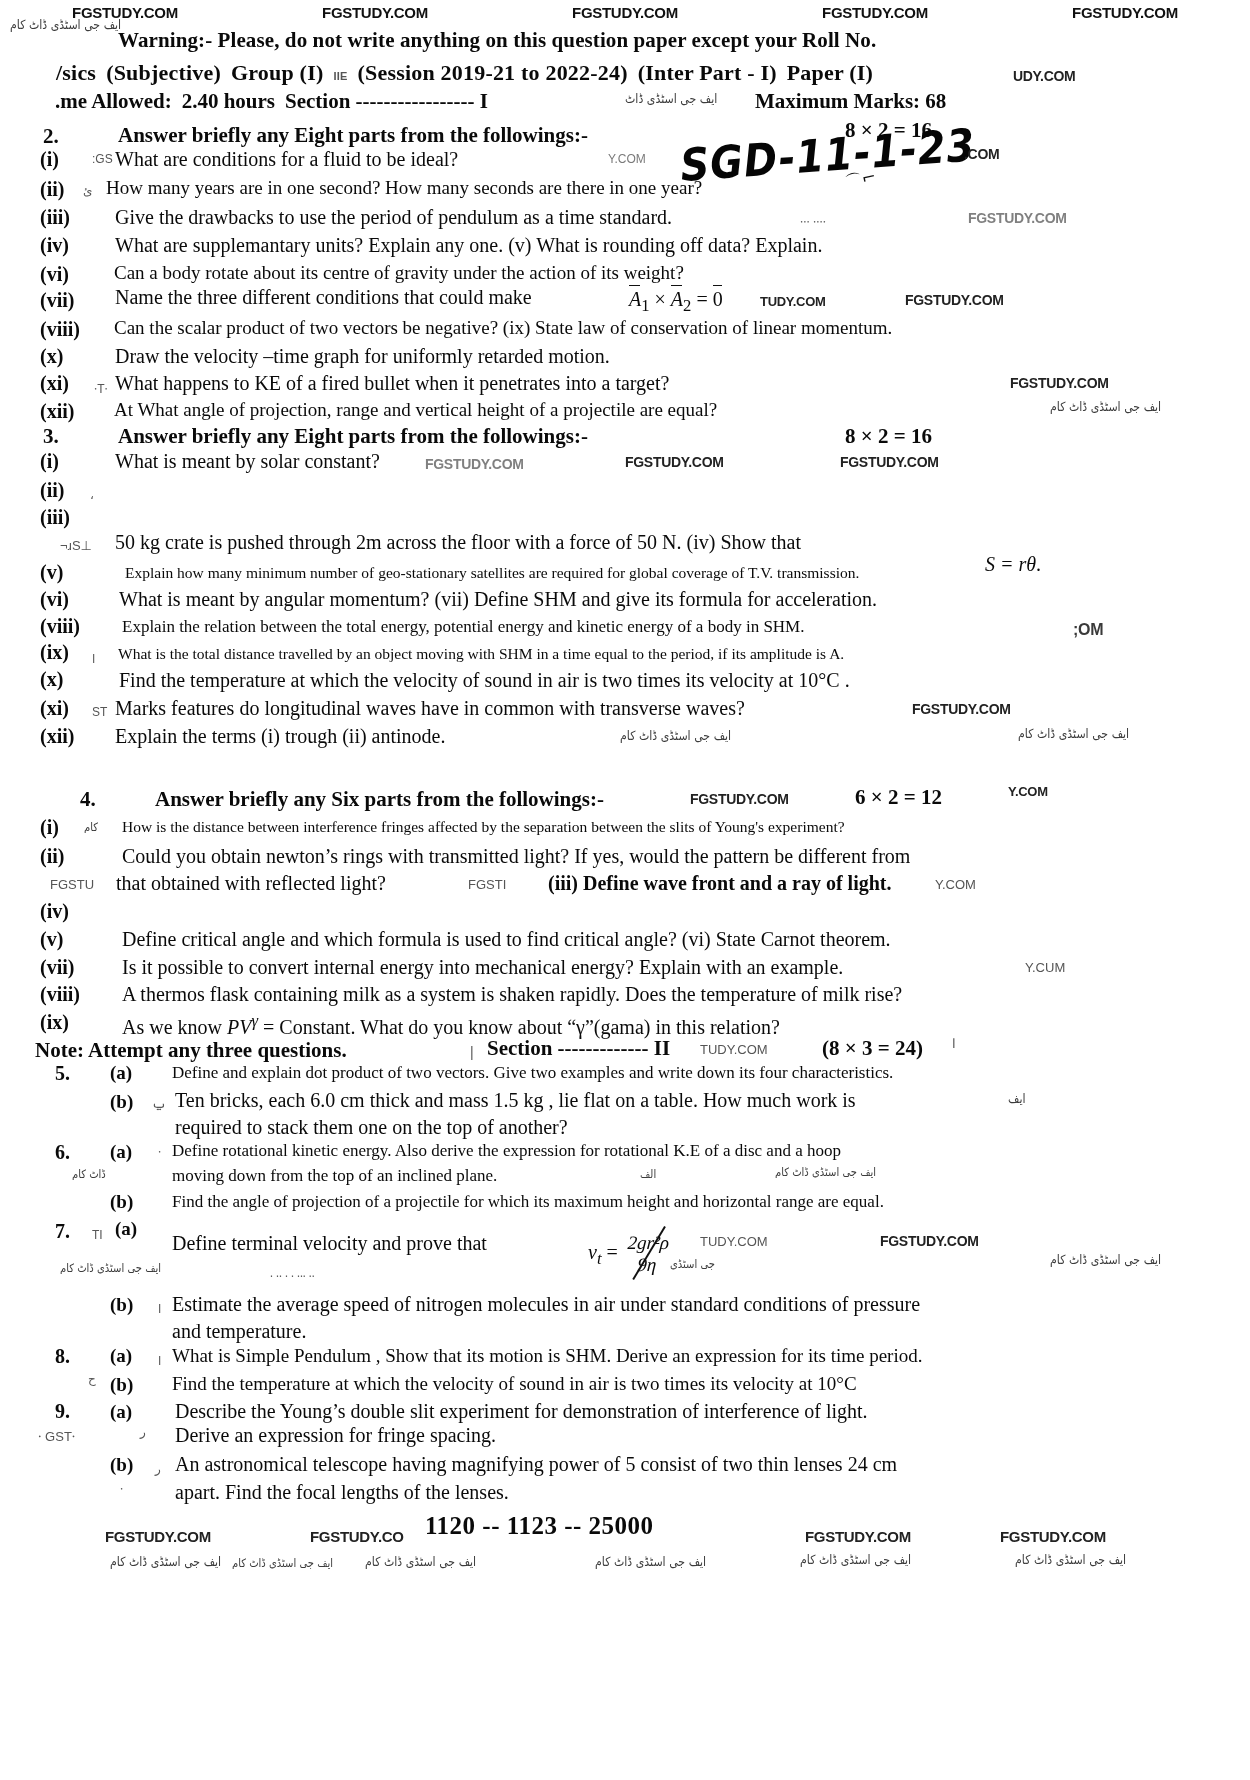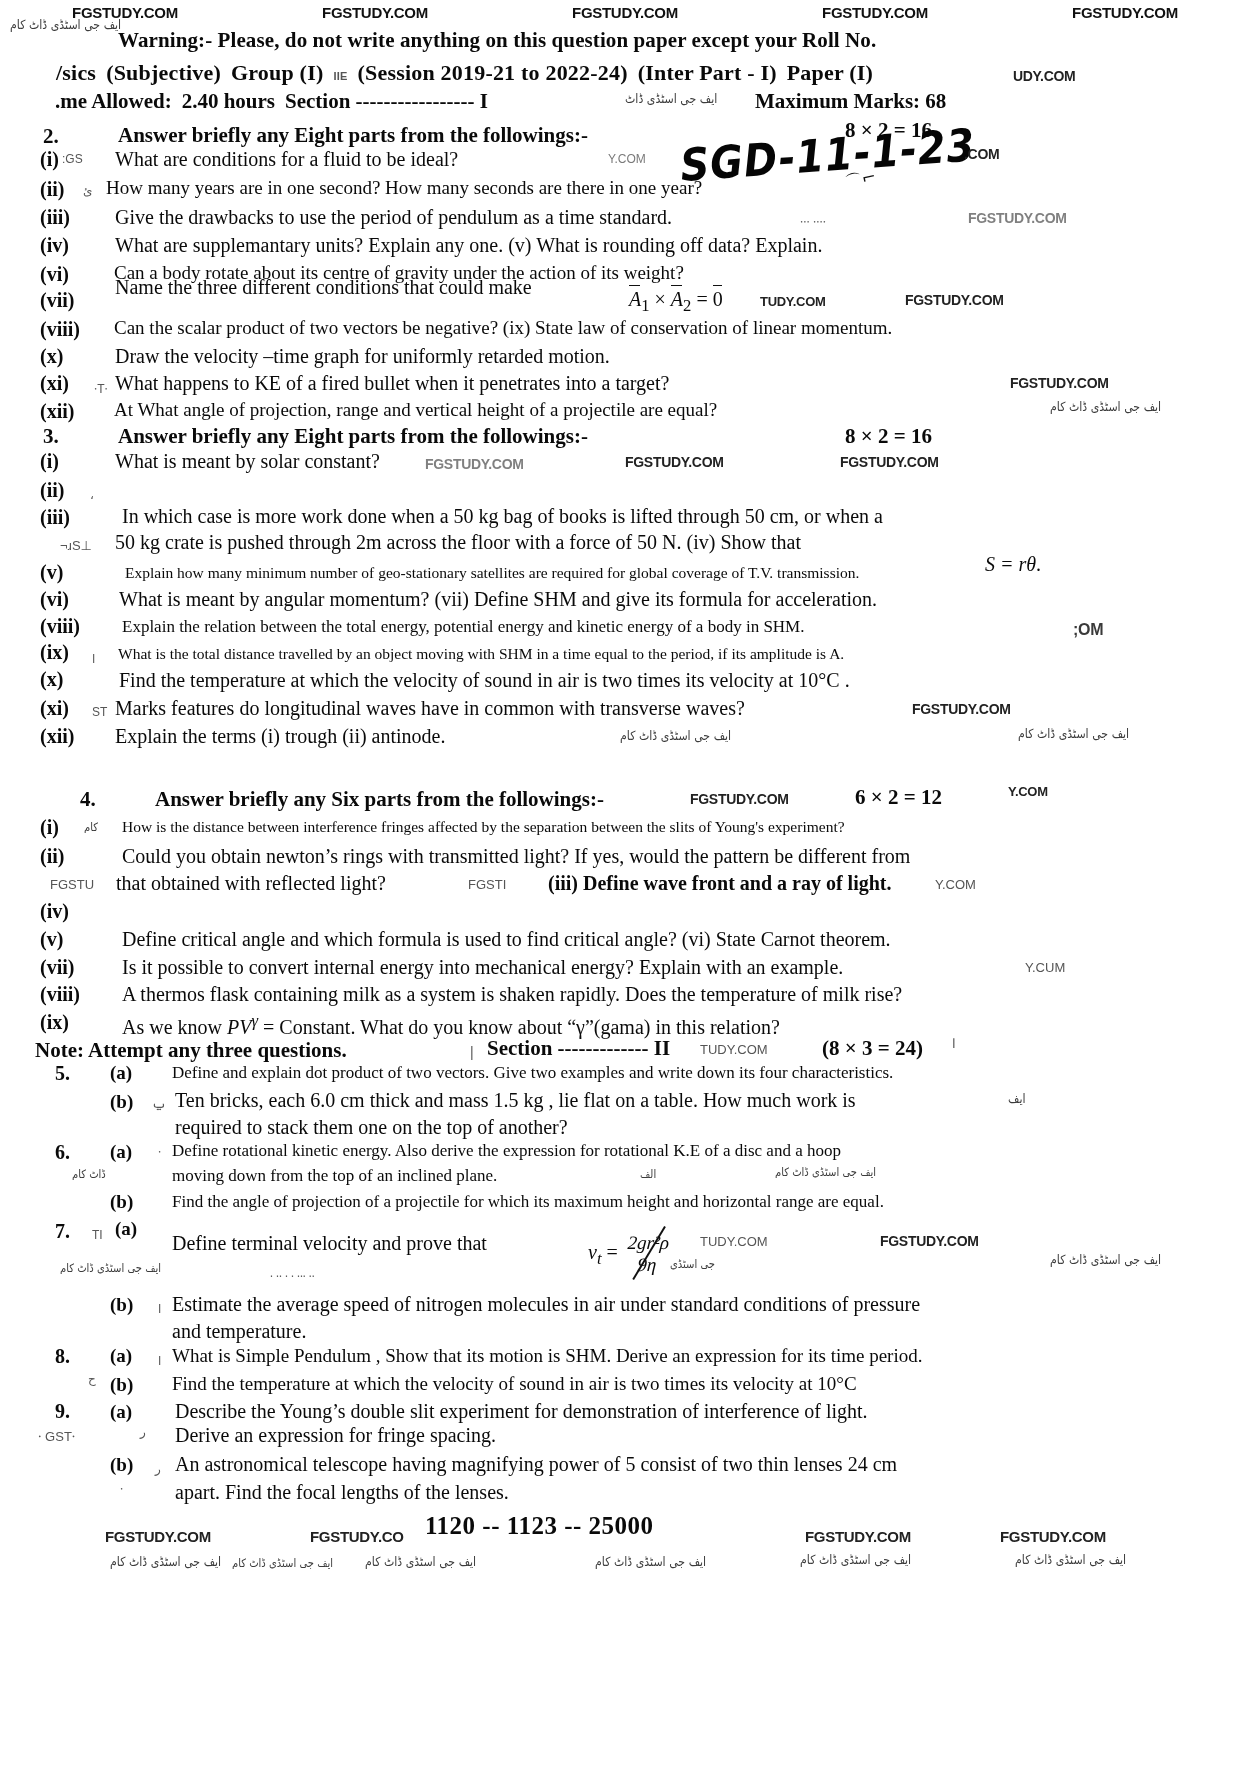--- a/index.html
+++ b/index.html
@@ -232,41 +232,41 @@
 
   <div class="qnum" style="left:43px; top:124px;">2.</div>
   <div class="qhead" style="left:118px; top:123px;">Answer briefly any Eight parts from the followings:-</div>
   <div class="marks" style="left:845px; top:118px;">8  × 2 = 16</div>
 
   <div class="hand" style="left:680px; top:132px;">SGD-11-1-23</div>
   <div class="wm" style="left:964px; top:146px;">.COM</div>
   <div class="hand-sm" style="left:845px; top:168px;">⌒⌐</div>
 
   <div class="lbl" style="left:40px; top:148px;">(i)</div>
-  <div class="smudge" style="left:62px; top:152px;">:GS</div>
+  <div class="smudge" style="left:92px; top:152px;">:GS</div>
   <div class="txt" style="left:115px; top:148px;">What are conditions for a fluid to be ideal?</div>
   <div class="smudge" style="left:608px; top:152px; color:#7a7a7a;">Y.COM</div>
 
   <div class="lbl" style="left:40px; top:178px;">(ii)</div>
   <div class="smudge" style="left:83px; top:184px;">ئ</div>
   <div class="txt" style="left:106px; top:177px; font-size:19px;">How many years are in one second?  How many seconds are there in one year?</div>
 
   <div class="lbl" style="left:40px; top:206px;">(iii)</div>
   <div class="txt" style="left:115px; top:206px;">Give the drawbacks to use the period of pendulum as a time standard.</div>
   <div class="smudge" style="left:800px; top:213px;">⸱⸱⸱ ⸱⸱⸱⸱</div>
   <div class="wm ghost" style="left:968px; top:210px;">FGSTUDY.COM</div>
 
   <div class="lbl" style="left:40px; top:234px;">(iv)</div>
   <div class="txt" style="left:115px; top:234px;">What are supplemantary units? Explain any one.  (v)  What is rounding off data? Explain.</div>
 
   <div class="lbl" style="left:40px; top:263px;">(vi)</div>
   <div class="txt" style="left:114px; top:262px; font-size:19px;">Can a body rotate about its centre of gravity under the action of its weight?</div>
 
   <div class="lbl" style="left:40px; top:289px;">(vii)</div>
-  <div class="txt" style="left:115px; top:276px;text-align:center;">Name the three different conditions that could make</div>
+  <div class="txt" style="left:115px; top:286px;text-align:center;">Name the three different conditions that could make</div>
   <div class="txt" style="left:629px; top:288px;">
     <i class="mv vec">A</i><sub>1</sub>
     <span> × </span>
     <i class="mv vec">A</i><sub>2</sub>
     <span> = </span>
     <span class="vec">0</span>
   </div>
   <div class="wm" style="left:760px; top:294px; font-size:13px;">TUDY.COM</div>
   <div class="wm" style="left:905px; top:292px;">FGSTUDY.COM</div>
 
@@ -292,21 +292,20 @@
   <div class="lbl" style="left:40px; top:450px;">(i)</div>
   <div class="txt" style="left:115px; top:450px;">What is meant by solar constant?</div>
   <div class="wm ghost" style="left:425px; top:456px;">FGSTUDY.COM</div>
   <div class="wm" style="left:625px; top:454px;">FGSTUDY.COM</div>
   <div class="wm" style="left:840px; top:454px;">FGSTUDY.COM</div>
 
   <div class="lbl" style="left:40px; top:479px;">(ii)</div>
   <div class="smudge" style="left:90px; top:488px;">،</div>
 
   <div class="lbl" style="left:40px; top:506px;">(iii)</div>
-  <div class="txt" style="left:122px; top:505px;">In which case is more work done when a 50 kg  bag of books is lifted through 50 cm, or when a</div>
 
   <div class="smudge" style="left:60px; top:538px; font-size:13px;">¬ɹS⊥</div>
   <div class="txt" style="left:115px; top:531px;">50 kg crate is pushed through 2m across the floor with a force of 50 N.  (iv)  Show that</div>
   <div class="txt" style="left:985px; top:553px;"><i class="mv">S = rθ</i>.</div>
 
   <div class="lbl" style="left:40px; top:561px;">(v)</div>
   <div class="txt xs" style="left:125px; top:564px;">Explain how many minimum number of geo-stationary satellites are required for global coverage of T.V. transmission.</div>
 
   <div class="lbl" style="left:40px; top:588px;">(vi)</div>
   <div class="txt" style="left:119px; top:588px;">What is meant by angular momentum?  (vii)  Define SHM and give its formula for acceleration.</div>

